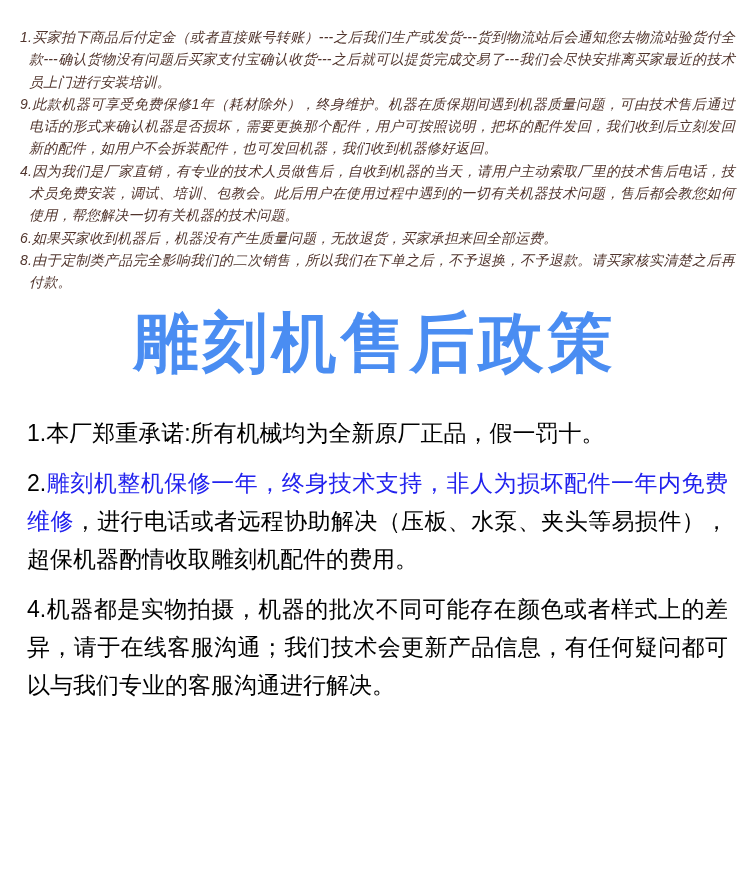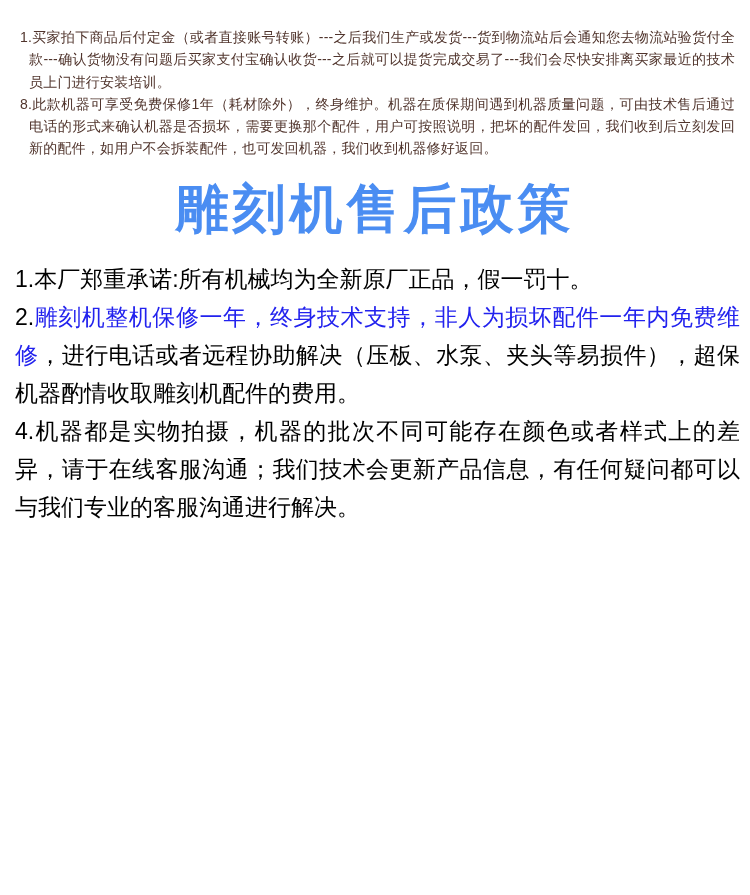--- a/index.html
+++ b/index.html
@@ -15,57 +15,61 @@
     box-sizing: border-box;
     font-family: "Liberation Sans", sans-serif;
     overflow: hidden;
   }
   
   .top-notes {
     padding: 26px 15px 0 20px;
     font-size: 14px;
     line-height: 22.3px;
     letter-spacing: 0.2px;
+    font-style: italic;
   }
   .top-notes p {
     margin: 0;
     padding-left: 9px;
     text-indent: -9px;
     text-align: justify;
   }
   
   .heading {
-    margin: 14px 0 12px 0;
+    margin: 14px 0 20px 0;
     text-align: center;
-    font-size: 53px;
+    font-size: 65px;
     line-height: 70px;
     font-weight: bold;
     letter-spacing: 4px;
     white-space: nowrap;
   }
   
   .policy {
     padding: 4px 10px 18px 15px;
     font-size: 23px;
     line-height: 38px;
     color: #000000;
   }
   .policy p {
-    margin: 0;
+    margin: 12px;
     text-align: justify;
   }
 </style>
 </head>
 <body>
 
 <div class="page">
 
   <div class="top-notes" style="color: rgb(80, 52, 44);">
     <p>1.买家拍下商品后付定金（或者直接账号转账）---之后我们生产或发货---货到物流站后会通知您去物流站验货付全款---确认货物没有问题后买家支付宝确认收货---之后就可以提货完成交易了---我们会尽快安排离买家最近的技术员上门进行安装培训。</p>
-    <p>8.此款机器可享受免费保修1年（耗材除外），终身维护。机器在质保期间遇到机器质量问题，可由技术售后通过电话的形式来确认机器是否损坏，需要更换那个配件，用户可按照说明，把坏的配件发回，我们收到后立刻发回新的配件，如用户不会拆装配件，也可发回机器，我们收到机器修好返回。</p>
+    <p>9.此款机器可享受免费保修1年（耗材除外），终身维护。机器在质保期间遇到机器质量问题，可由技术售后通过电话的形式来确认机器是否损坏，需要更换那个配件，用户可按照说明，把坏的配件发回，我们收到后立刻发回新的配件，如用户不会拆装配件，也可发回机器，我们收到机器修好返回。</p>
+    <p>4.因为我们是厂家直销，有专业的技术人员做售后，自收到机器的当天，请用户主动索取厂里的技术售后电话，技术员免费安装，调试、培训、包教会。此后用户在使用过程中遇到的一切有关机器技术问题，售后都会教您如何使用，帮您解决一切有关机器的技术问题。</p>
+    <p>6.如果买家收到机器后，机器没有产生质量问题，无故退货，买家承担来回全部运费。</p>
+    <p>8.由于定制类产品完全影响我们的二次销售，所以我们在下单之后，不予退换，不予退款。请买家核实清楚之后再付款。</p>
   </div>
 
   <h1 class="heading" style="color: rgb(74, 141, 242);">雕刻机售后政策</h1>
 
   <div class="policy" style="color: rgb(0, 0, 0);">
     <p><span>1.</span><span>本厂郑重承诺:所有机械均为全新原厂正品，假一罚十。</span></p>
     <p><span>2.</span><span class="hl" style="color: rgb(34, 34, 238);">雕刻机整机保修一年，终身技术支持，非人为损坏配件一年内免费维修</span><span>，进行电话或者远程协助解决（压板、水泵、夹头等易损件），超保机器酌情收取雕刻机配件的费用。</span></p>
     <p><span>4.</span><span>机器都是实物拍摄，机器的批次不同可能存在颜色或者样式上的差异，请于在线客服沟通；我们技术会更新产品信息，有任何疑问都可以与我们专业的客服沟通进行解决。</span></p>
   </div>
 

